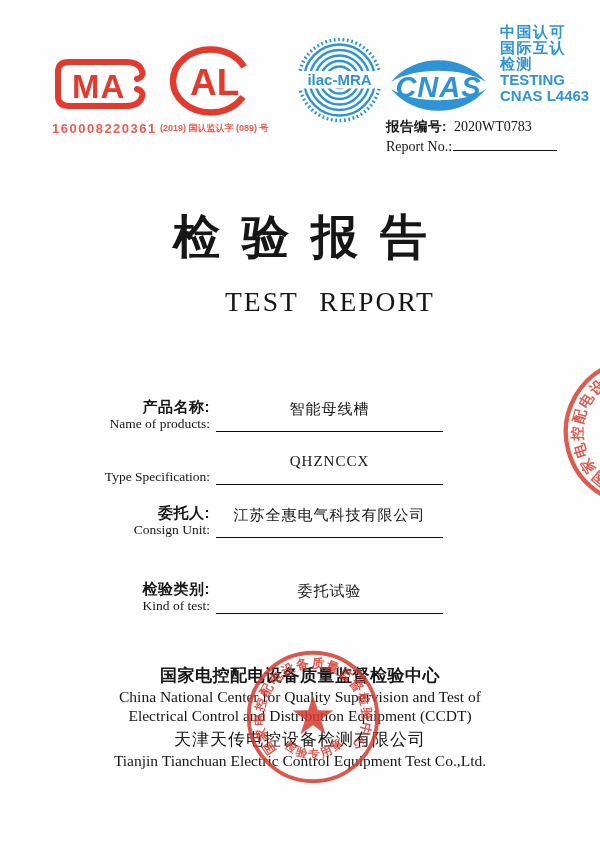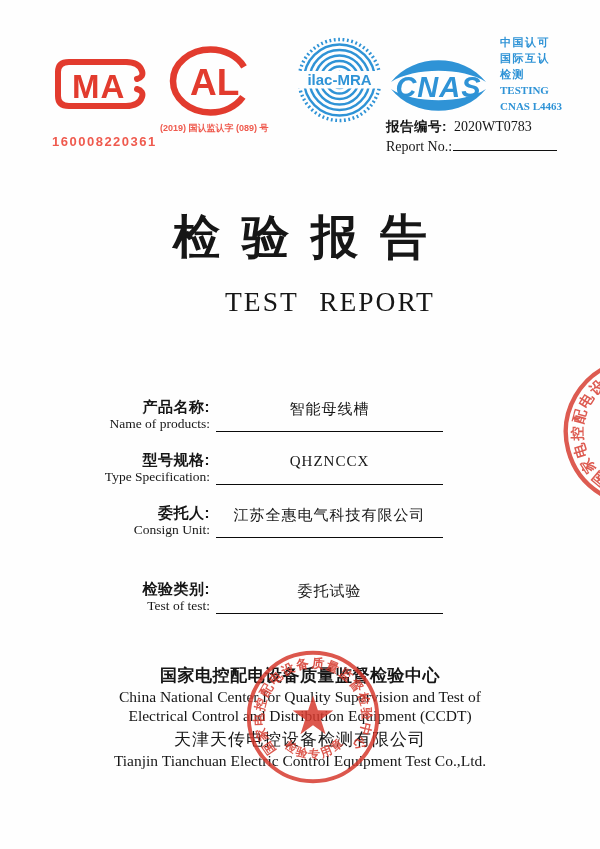--- a/index.html
+++ b/index.html
@@ -3,26 +3,26 @@
 <meta charset="utf-8">
 <style>
   html,body{margin:0;padding:0;background:#888;}
   .page{position:relative;width:600px;height:849px;margin:0 auto;background:#fefefe;
         overflow:hidden;font-family:"Liberation Sans",sans-serif;color:#161616;}
   .abs{position:absolute;}
   .serif{font-family:"Liberation Serif",serif;}
 
   
   .cma-block{left:52px;top:55px;width:97px;text-align:center;}
-  .cma-num{margin-top:17px;font-size:13px;font-weight:bold;letter-spacing:1.5px;color:#ef5a4e;}
+  .cma-num{margin-top:4px;font-size:13px;font-weight:bold;letter-spacing:1.5px;color:#ef5a4e;}
   .cal-block{left:160px;top:43px;width:100px;text-align:center;}
   .cal-cap{margin-top:2px;font-size:9px;font-weight:bold;color:#ef5a4e;white-space:nowrap;}
   .ilac-block{left:296px;top:36px;}
   .cnas-block{left:386px;top:52px;}
-  .cnas-text{left:500px;top:34px;line-height:16px;font-size:11px;font-weight:bold;color:#2f93d6;font-family:Liberation Serif, serif;}
+  .cnas-text{left:500px;top:24px;line-height:16px;font-size:15px;font-weight:bold;color:#2f93d6;}
   .cnas-text .cn{letter-spacing:1.5px;}
 
   
   .report-no{left:386px;top:118px;font-size:13.5px;white-space:nowrap;}
   .report-no .l1 b{font-size:13.5px;letter-spacing:0.5px;}
   .report-no .val{font-family:"Liberation Serif",serif;font-size:14px;margin-left:7px;text-align:right;}
   .report-no .l2{margin-top:2px;font-family:"Liberation Serif",serif;font-size:14px;}
   .rn-line{display:inline-block;width:104px;border-bottom:1.6px solid #111;height:12px;margin-left:1px;}
 
   
@@ -115,34 +115,33 @@
   <div class="abs title-cn">检验报告</div>
   <div class="abs title-en serif">TEST REPORT</div>
 
   <div class="abs field" style="top:398px">
     <div class="f-cn">产品名称:</div>
     <div class="f-en">Name of products:</div>
     <div class="f-val">智能母线槽</div>
     <div class="f-line"></div>
   </div>
   <div class="abs field" style="top:451px">
-    <div class="f-cn">型号规格:</div>
     <div class="f-en">Type Specification:</div>
     <div class="f-val">QHZNCCX</div>
     <div class="f-line"></div>
   </div>
   <div class="abs field" style="top:504px">
     <div class="f-cn">委托人:</div>
     <div class="f-en">Consign Unit:</div>
     <div class="f-val">江苏全惠电气科技有限公司</div>
     <div class="f-line"></div>
   </div>
   <div class="abs field" style="top:580px">
     <div class="f-cn">检验类别:</div>
-    <div class="f-en">Test of test:</div>
+    <div class="f-en">Kind of test:</div>
     <div class="f-val">委托试验</div>
     <div class="f-line"></div>
   </div>
 
   <div class="abs footer">
     <div class="ft-cn1">国家电控配电设备质量监督检验中心</div>
     <div class="ft-en">China National Center for Quality Supervision and Test of</div>
     <div class="ft-en">Electrical Control and Distribution Equipment (CCDT)</div>
     <div class="ft-cn2">天津天传电控设备检测有限公司</div>
     <div class="ft-en">Tianjin Tianchuan Electric Control Equipment Test Co.,Ltd.</div>

